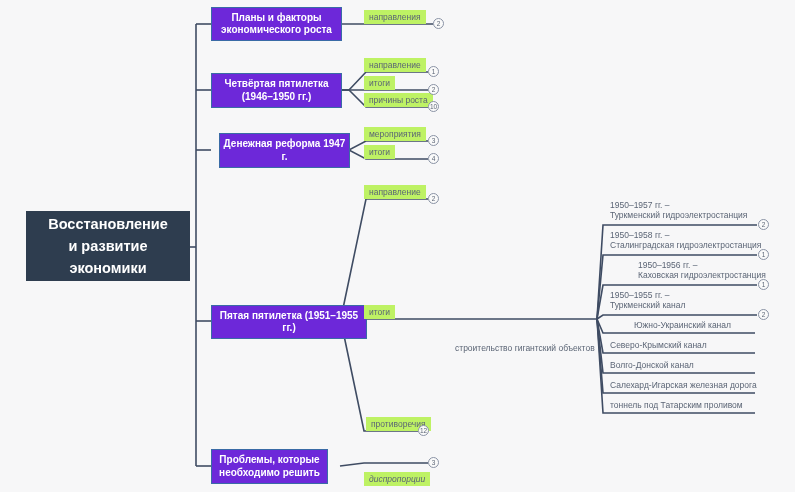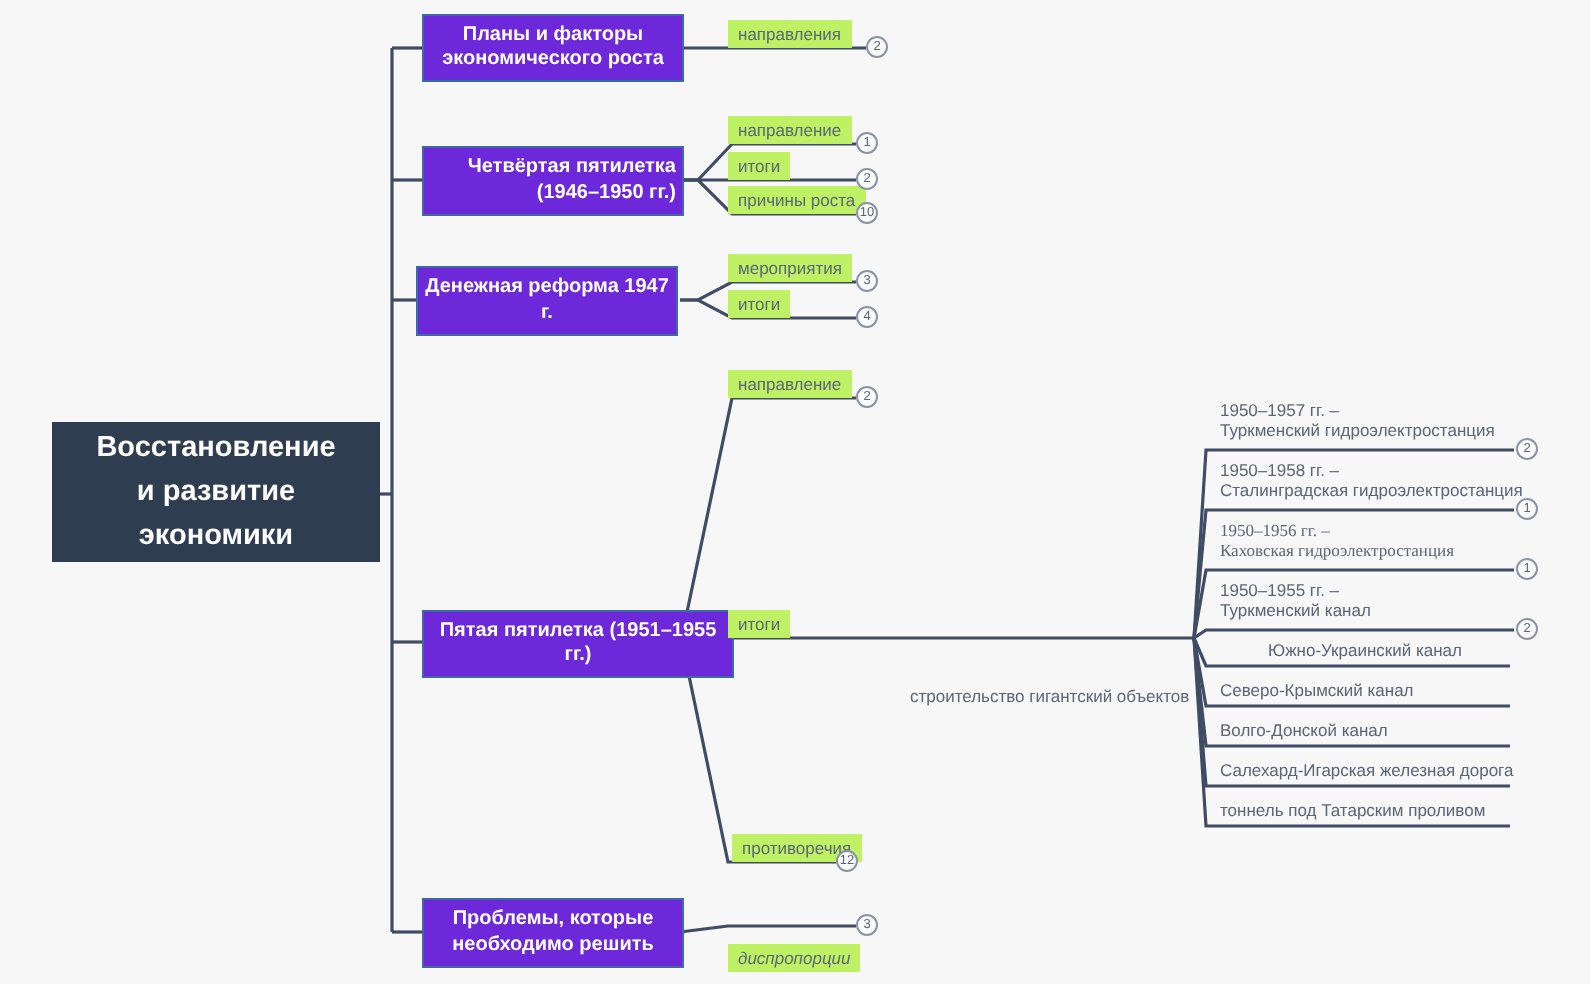--- a/index.html
+++ b/index.html
@@ -72,30 +72,30 @@
   </g>
 </svg>
 
 <div class="node root" style="left:26px;top:211px;width:164px;height:70px;">
   <span>Восстановление и развитие экономики</span>
 </div>
 
 <div class="node" style="left:211px;top:7px;width:131px;min-height:34px;">
   <span>Планы и факторы экономического роста</span>
 </div>
-<div class="node" style="left:211px;top:73px;width:131px;min-height:35px;text-align:right;">
+<div class="node" style="left:211px;top:73px;width:131px;min-height:35px;">
   <span>Четвёртая пятилетка (1946–1950 гг.)</span>
 </div>
-<div class="node" style="left:208px;top:133px;width:131px;min-height:35px;">
+<div class="node" style="left:219px;top:133px;width:131px;min-height:35px;">
   <span>Денежная реформа 1947 г.</span>
 </div>
 <div class="node" style="left:211px;top:305px;width:156px;min-height:34px;">
   <span>Пятая пятилетка (1951–1955 гг.)</span>
 </div>
-<div class="node" style="left:211px;top:449px;width:131px;min-height:35px;">
+<div class="node" style="left:211px;top:449px;width:117px;min-height:35px;">
   <span>Проблемы, которые необходимо решить</span>
 </div>
 
 <div class="leaf" style="left:364px;top:10px;">направления</div>
 <div class="leaf" style="left:364px;top:58px;">направление</div>
 <div class="leaf" style="left:364px;top:76px;">итоги</div>
 <div class="leaf" style="left:364px;top:93px;">причины роста</div>
 <div class="leaf" style="left:364px;top:127px;">мероприятия</div>
 <div class="leaf" style="left:364px;top:145px;">итоги</div>
 <div class="leaf" style="left:364px;top:185px;">направление</div>
@@ -115,21 +115,21 @@
 <div class="badge" style="left:428px;top:457px;">3</div>
 
 <div class="proj" style="left:610px;top:200px;">
   <div>1950–1957 гг. –</div>
   <div>Туркменский гидроэлектростанция</div>
 </div>
 <div class="proj" style="left:610px;top:230px;">
   <div>1950–1958 гг. –</div>
   <div>Сталинградская гидроэлектростанция</div>
 </div>
-<div class="proj" style="left:610px;top:260px;font-family:Liberation Serif, serif;">
+<div class="proj" style="left:638px;top:260px;">
   <div>1950–1956 гг. –</div>
   <div>Каховская гидроэлектростанция</div>
 </div>
 <div class="proj" style="left:610px;top:290px;">
   <div>1950–1955 гг. –</div>
   <div>Туркменский канал</div>
 </div>
 <div class="proj" style="left:610px;top:320px;margin-left:24px;">Южно-Украинский канал</div>
 <div class="proj" style="left:610px;top:340px;">Северо-Крымский канал</div>
 <div class="proj" style="left:610px;top:360px;">Волго-Донской канал</div>

